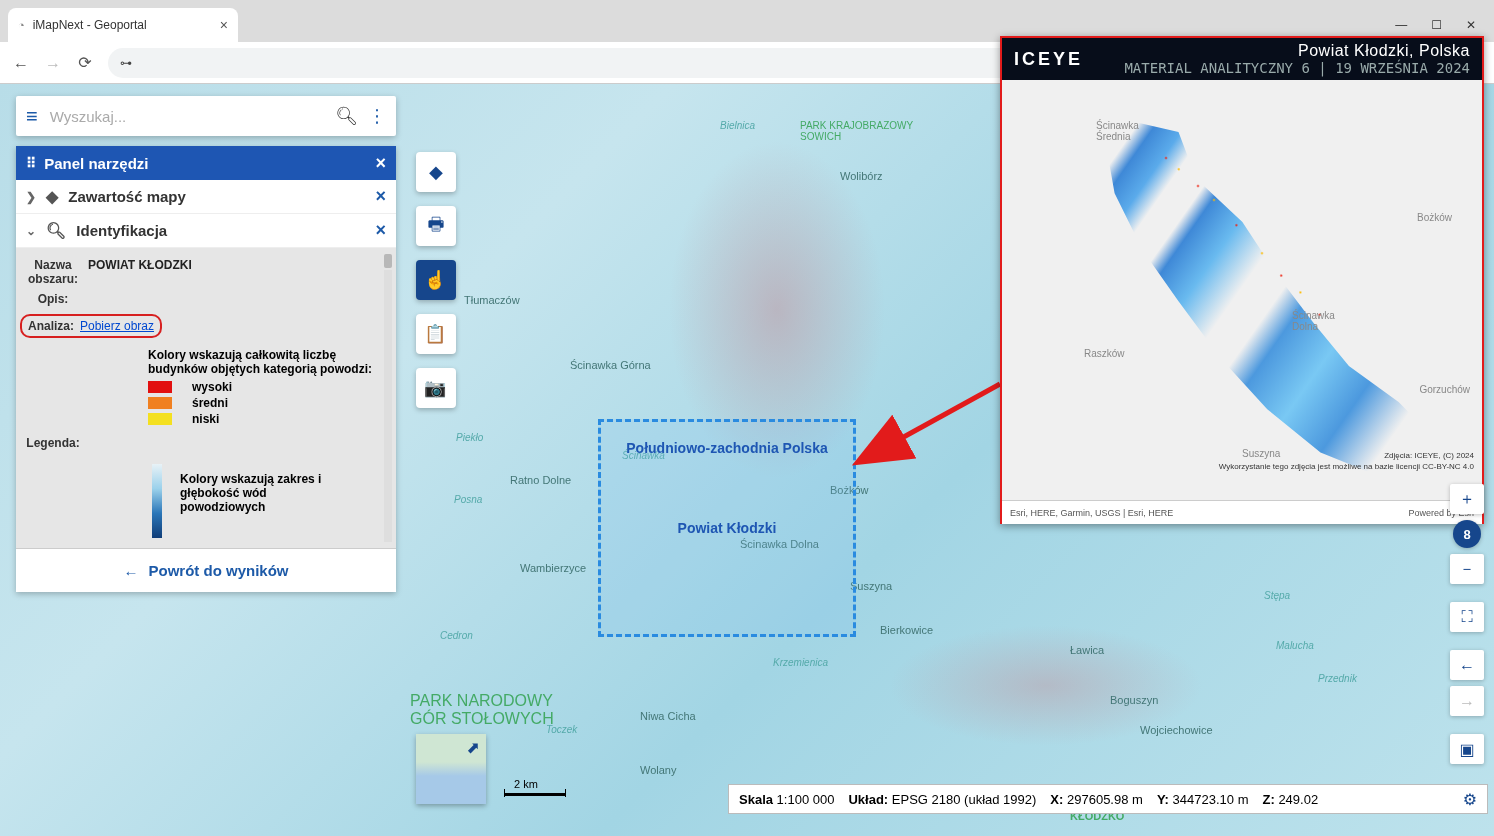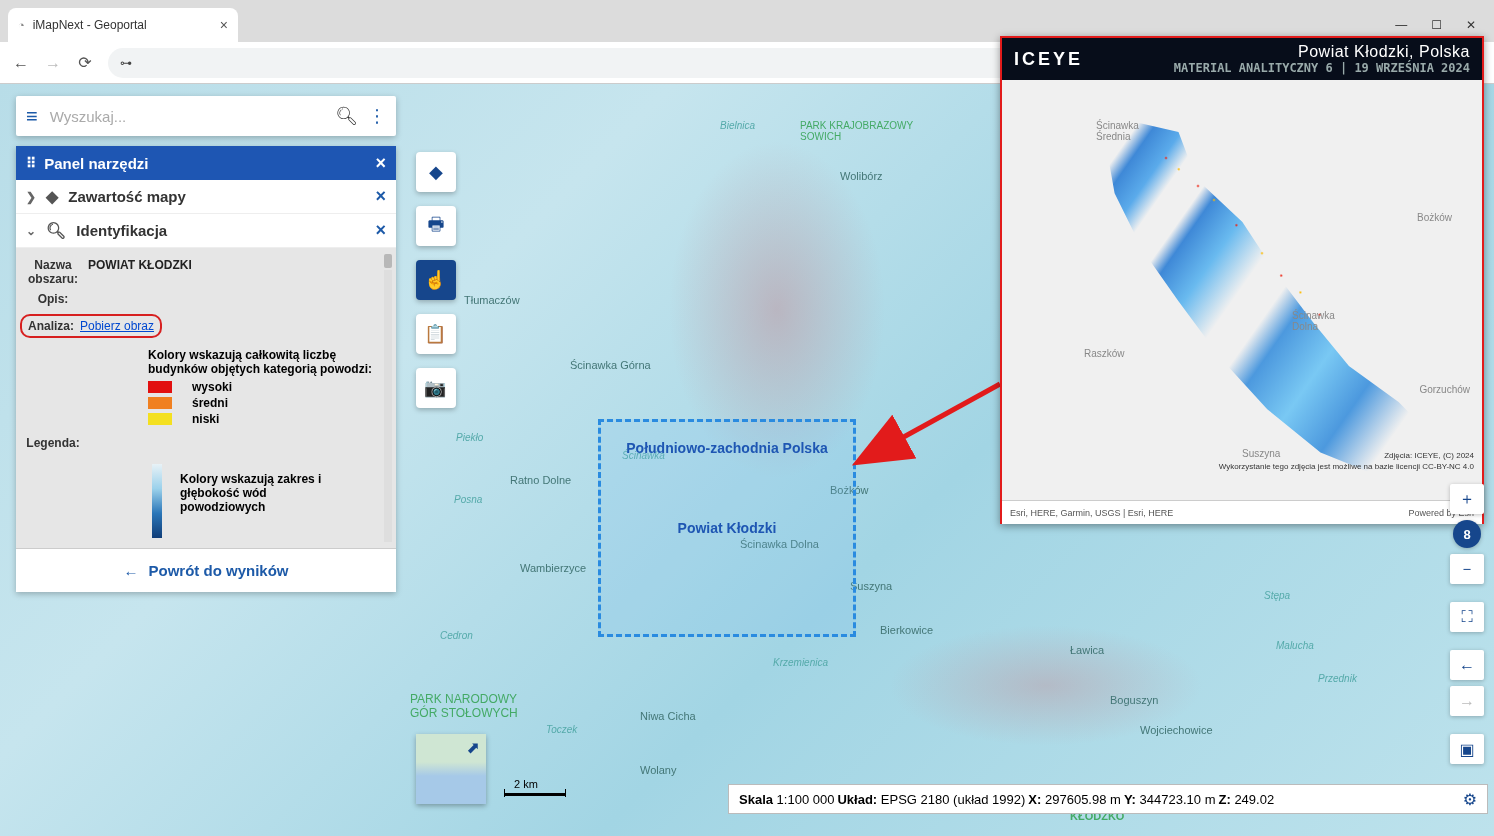--- a/index.html
+++ b/index.html
@@ -77,31 +77,31 @@
 .scale-bar::before,.scale-bar::after{content:"";position:absolute;width:1px;height:8px;background:#000;top:-4px;}
 .scale-bar::before{left:0}.scale-bar::after{right:0}
 .scale-txt{position:absolute;left:514px;bottom:46px;font-size:11px;}
 
 
 .right-col { position: absolute; right: 10px; top: 400px; display: flex; flex-direction:column; gap: 6px; align-items:center;}
 .rbtn { width: 34px; height: 30px; background: #fff; box-shadow:0 1px 4px rgba(0,0,0,.25); display:flex;align-items:center;justify-content:center;color:#16468c;font-size:16px;border-radius:2px;}
 .rbtn.mid { background:#16468c; color:#fff; border-radius:50%; width:28px;height:28px; font-size:13px; font-weight:600;}
 
 
-.status { position: absolute; left: 728px; right: 6px; bottom: 22px; height: 30px; background:#fff; border:1px solid #bbb; display:flex; align-items:center; padding:0 10px; font-size:13px; gap: 3px;}
+.status { position: absolute; left: 728px; right: 6px; bottom: 22px; height: 30px; background:#fff; border:1px solid #bbb; display:flex; align-items:center; padding:0 10px; font-size:13px; gap: 14px;}
 .status b { font-weight: 700; }
 .gear { margin-left:auto; color:#16468c; font-size:16px;}
 
 
 .iceye { position: absolute; right: 10px; top: -48px; width: 484px; height: 488px; border: 2px solid #e21b1b; background: #fff; box-shadow: 0 2px 8px rgba(0,0,0,.4); }
 .iceye-head { background: #070d1a; color: #fff; height: 42px; display: flex; align-items: center; padding: 0 12px; }
 .iceye-logo { font-weight: 800; letter-spacing: 3px; font-size: 18px; }
 .iceye-right { margin-left: auto; text-align: right; font-size: 11px; }
 .iceye-right .big { font-size: 16px; font-weight: 400; letter-spacing: .5px;}
-.iceye-right .sm { font-size: 12px; font-family: monospace; color:#9aa;font-weight:bold;}
+.iceye-right .sm { font-size: 14px; font-family: monospace; color:#9aa;}
 .iceye-map { position: relative; height: 420px; background: #f0f0f0; overflow:hidden; }
 .iceye-flood { position:absolute; top:34px; left:70px; width:355px; height:360px; background:
   linear-gradient(125deg, transparent 12%, #2b7dd4 15%, #4aa3ea 20%, transparent 24%, transparent 30%, #2b7dd4 33%, #5ab4ef 40%, transparent 48%, transparent 55%, #3a8fdc 60%, #6cc4f4 70%, #3a8fdc 80%, transparent 90%);
   clip-path: polygon(8% 0%, 30% 5%, 35% 18%, 48% 30%, 58% 45%, 68% 58%, 78% 70%, 92% 80%, 100% 88%, 100% 100%, 85% 100%, 70% 94%, 55% 82%, 42% 68%, 30% 52%, 20% 38%, 12% 22%);
   opacity:.9;
 }
 .iceye-dots::before{content:"";position:absolute;top:50px;left:100px;width:320px;height:280px;background:
   radial-gradient(circle 3px at 20% 10%, #e21, transparent 60%),
   radial-gradient(circle 3px at 24% 14%, #fb0, transparent 60%),
   radial-gradient(circle 3px at 30% 20%, #e21, transparent 60%),
@@ -152,21 +152,21 @@
     <div class="map-label" style="left:464px;top:210px">Tłumaczów</div>
     <div class="map-label" style="left:840px;top:86px">Wolibórz</div>
     <div class="map-label" style="left:800px;top:36px;color:#4a6;font-size:10px;white-space:pre">PARK KRAJOBRAZOWY
 SOWICH</div>
     <div class="map-label" style="left:570px;top:275px">Ścinawka Górna</div>
     <div class="map-label" style="left:740px;top:454px">Ścinawka Dolna</div>
     <div class="map-label" style="left:520px;top:478px">Wambierzyce</div>
     <div class="map-label" style="left:510px;top:390px">Ratno Dolne</div>
     <div class="map-label" style="left:830px;top:400px">Bożków</div>
     <div class="map-label" style="left:880px;top:540px">Bierkowice</div>
-    <div class="map-label" style="left:410px;top:608px;color:#4a6;font-size:12px;white-space:pre">PARK NARODOWY
+    <div class="map-label" style="left:410px;top:608px;color:#4a6;font-size:16px;white-space:pre">PARK NARODOWY
 GÓR STOŁOWYCH</div>
     <div class="map-label" style="left:850px;top:496px">Suszyna</div>
     <div class="map-label" style="left:1110px;top:610px">Boguszyn</div>
     <div class="map-label" style="left:1140px;top:640px">Wojciechowice</div>
     <div class="map-label" style="left:1070px;top:560px">Ławica</div>
     <div class="map-label" style="left:640px;top:626px">Niwa   Cicha</div>
     <div class="map-label" style="left:640px;top:680px">Wolany</div>
     <div class="map-label" style="left:1070px;top:726px;color:#4a6;font-weight:600">KŁODZKO</div>
     <div class="map-label" style="left:1174px;top:423px;color:#4a6;font-weight:600">BARDO</div>
     <div class="river" style="left:440px;top:546px">Cedron</div>

